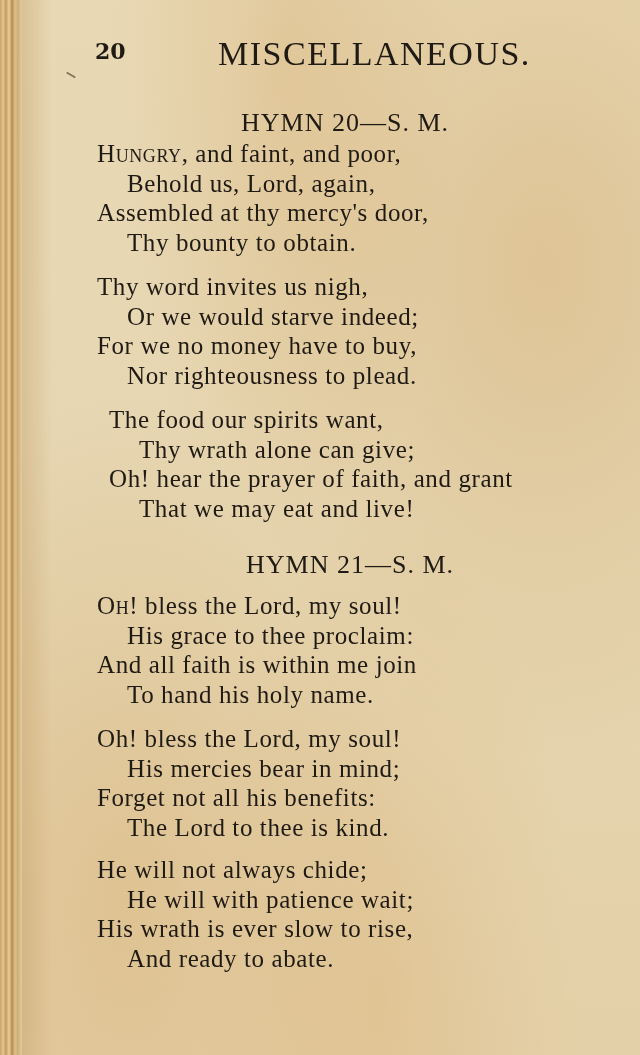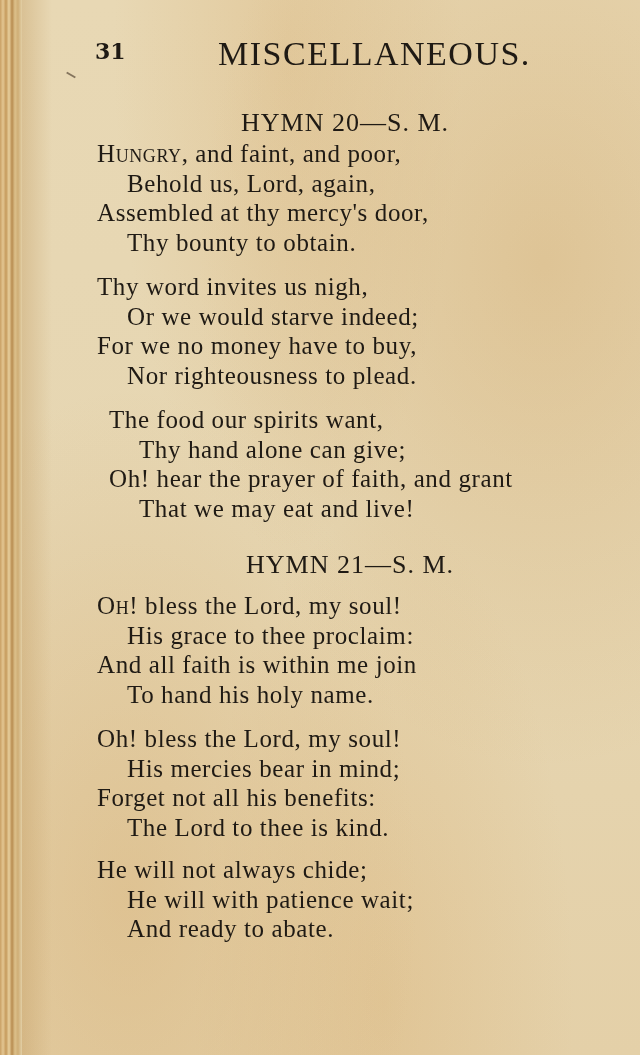--- a/index.html
+++ b/index.html
@@ -89,42 +89,42 @@
       opacity: 0.7;
     }
   </style>
 </head>
 <body>
 
 <div class="spine"></div>
 <div class="spine-shadow"></div>
 <div class="tick-mark"></div>
 
-<div class="page-number">31</div>
+<div class="page-number">20</div>
 <div class="running-header">MISCELLANEOUS.</div>
 
 <div class="hymn-title" style="left:241px; top:108px;">HYMN 20—S. M.</div>
 
 <div class="stanza" style="top:139px;">
   <div class="line"><span class="smallcaps">Hungry</span><span>, and faint, and poor,</span></div>
   <div class="line indent">Behold us, Lord, again,</div>
   <div class="line">Assembled at thy mercy's door,</div>
   <div class="line indent">Thy bounty to obtain.</div>
 </div>
 
 <div class="stanza" style="top:272px;">
   <div class="line">Thy word invites us nigh,</div>
   <div class="line indent">Or we would starve indeed;</div>
   <div class="line">For we no money have to buy,</div>
   <div class="line indent">Nor righteousness to plead.</div>
 </div>
 
 <div class="stanza" style="top:405px;margin-left:12px;">
   <div class="line">The food our spirits want,</div>
-  <div class="line indent">Thy hand alone can give;</div>
+  <div class="line indent">Thy wrath alone can give;</div>
   <div class="line">Oh! hear the prayer of faith, and grant</div>
   <div class="line indent">That we may eat and live!</div>
 </div>
 
 <div class="hymn-title" style="left:246px; top:550px;">HYMN 21—S. M.</div>
 
 <div class="stanza" style="top:591px;">
   <div class="line"><span class="smallcaps">Oh</span><span>! bless the Lord, my soul!</span></div>
   <div class="line indent">His grace to thee proclaim:</div>
   <div class="line">And all faith is within me join</div>
@@ -134,14 +134,15 @@
 <div class="stanza" style="top:724px;">
   <div class="line">Oh! bless the Lord, my soul!</div>
   <div class="line indent">His mercies bear in mind;</div>
   <div class="line">Forget not all his benefits:</div>
   <div class="line indent">The Lord to thee is kind.</div>
 </div>
 
 <div class="stanza" style="top:855px;">
   <div class="line">He will not always chide;</div>
   <div class="line indent">He will with patience wait;</div>
+  <div class="line">His wrath is ever slow to rise,</div>
   <div class="line indent">And ready to abate.</div>
 </div>
 
 </body></html>

